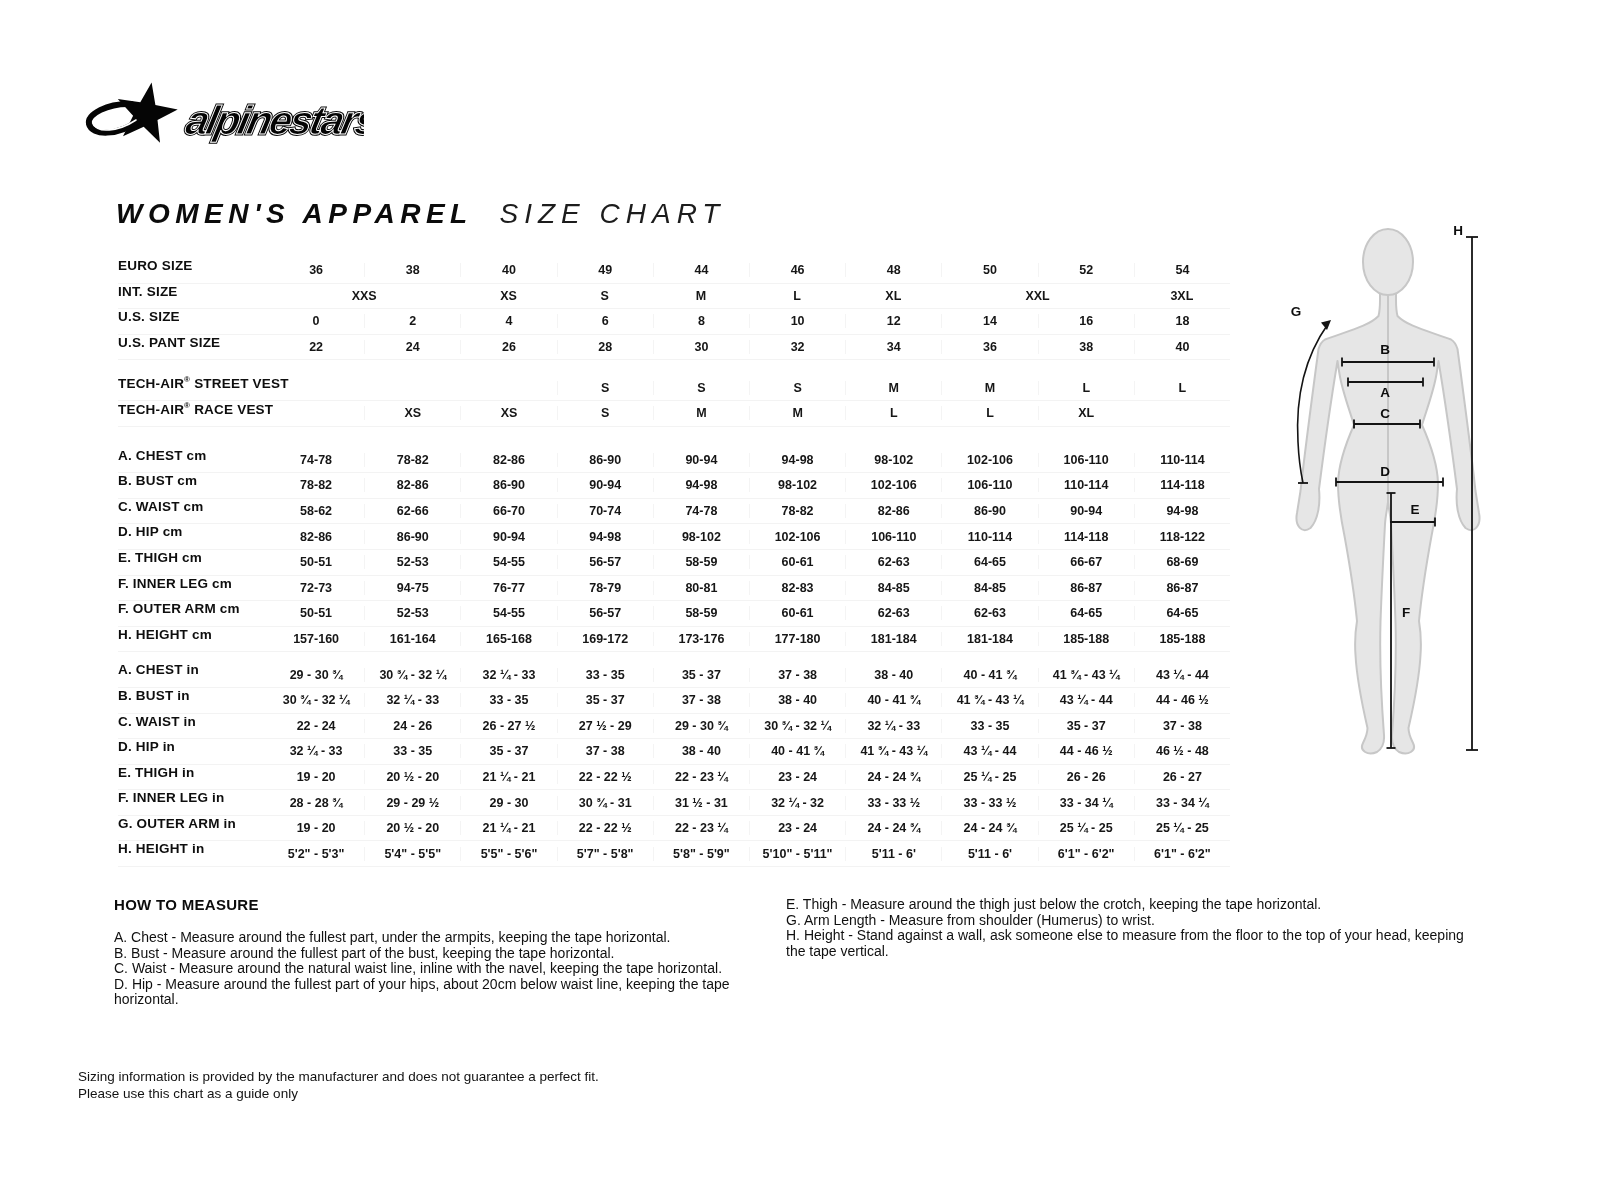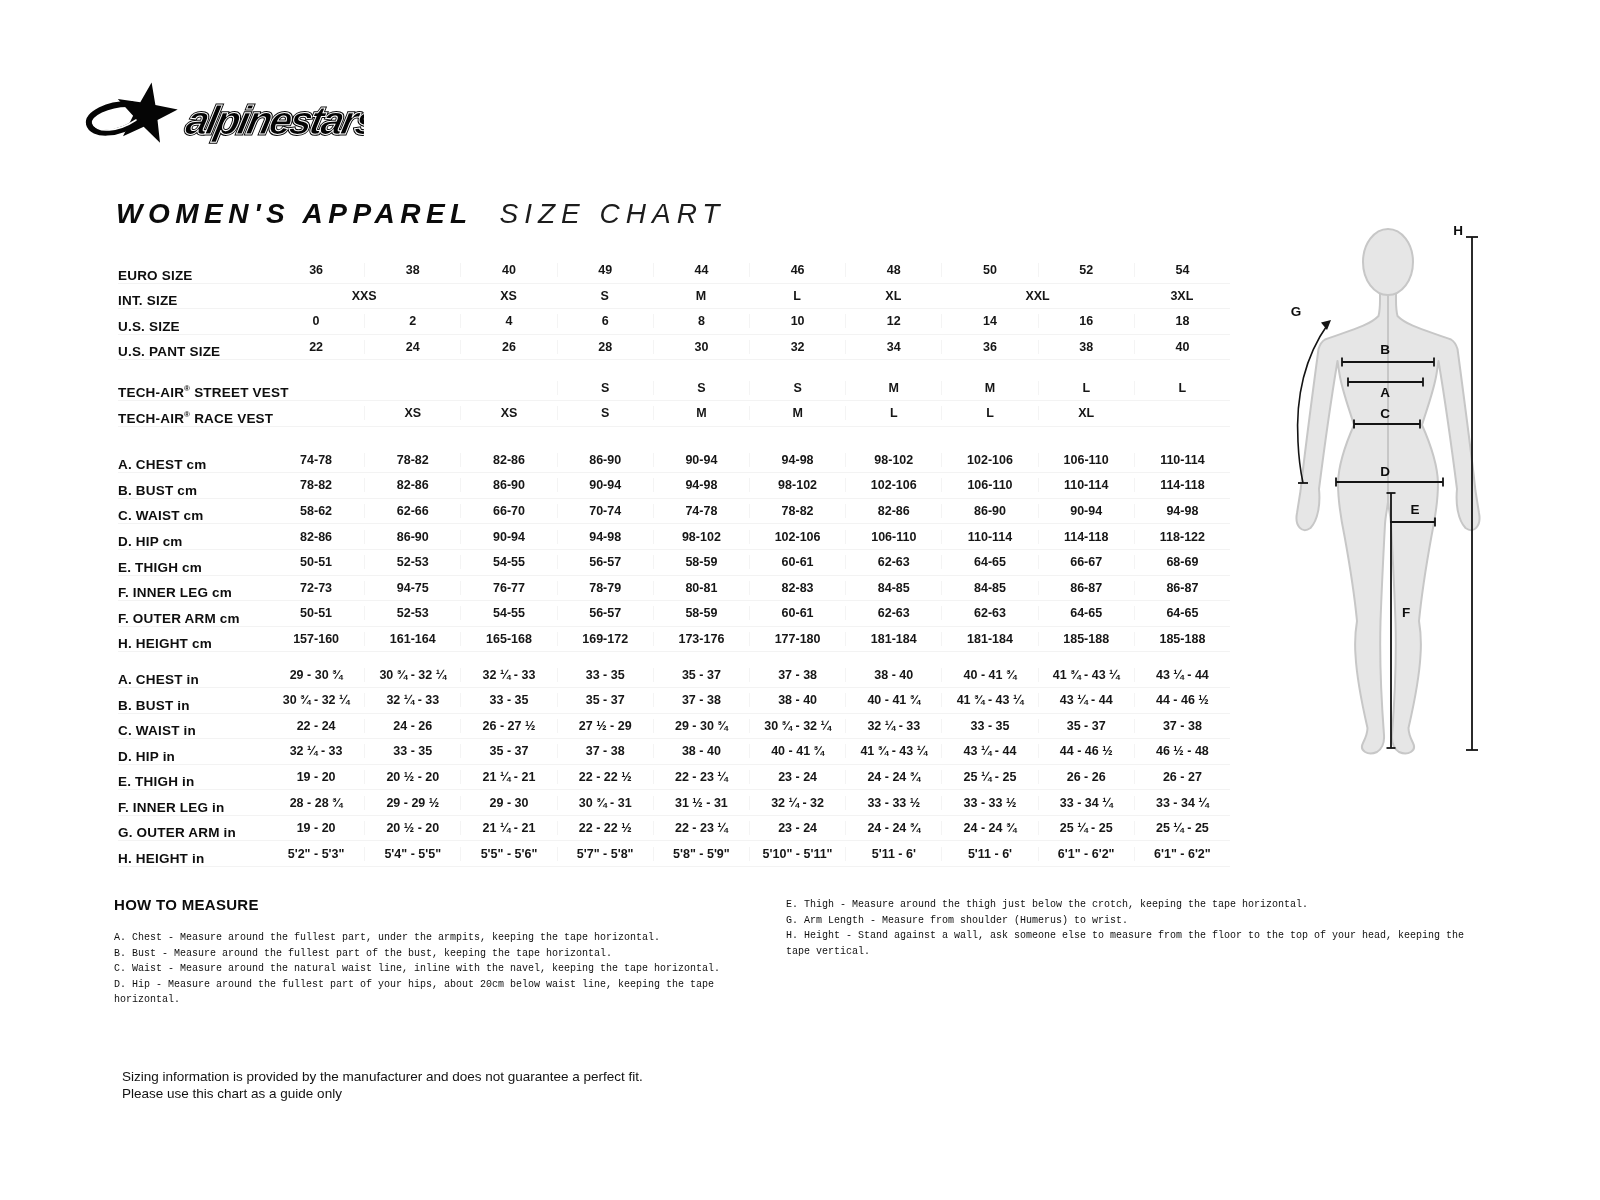--- a/index.html
+++ b/index.html
@@ -17,21 +17,21 @@
   .title{
     position:absolute;left:116px;top:198px;margin:0;
     font-size:28px;font-style:italic;letter-spacing:5.5px;color:#0b0b0b;
     white-space:nowrap;font-weight:700;
   }
   .title .t-sub{font-weight:400;margin-left:14px;letter-spacing:6px;color:#1c1c1c;}
 
   
   .table{position:absolute;left:118px;top:258px;width:1112px;}
   .trow{
-    display:flex;align-items:flex-end;height:24.6px;
+    display:flex;align-items:flex-start;height:24.6px;
     border-bottom:1px solid #f3f3f3;
   }
   .trow.gap1{margin-top:15px;}
   .trow.gap2{margin-top:21px;}
   .trow.gap3{margin-top:10px;}
   .tlbl{
     width:150px;flex:0 0 150px;font-weight:700;font-size:13.5px;
     letter-spacing:0.2px;white-space:nowrap;color:#0e0e0e;
   }
   .tlbl sup{font-size:8px;}
@@ -52,25 +52,25 @@
   .tcell.i6{grid-column:15/19;}
   .tcell.i7{grid-column:19/21;}
 
   
   .figure{position:absolute;left:1258px;top:192px;width:242px;height:580px;}
 
   
   .howto{position:absolute;left:114px;top:896px;width:1370px;display:flex;}
   .howto-left{width:672px;flex:0 0 672px;}
   .howto-left h2{margin:0 0 17px 0;font-size:15px;font-weight:700;letter-spacing:0.3px;color:#0c0c0c;}
-  .howto-line{font-size:10px;line-height:15.6px;color:#101010;font-family:Liberation Mono, monospace;}
+  .howto-line{font-size:14px;line-height:15.6px;color:#101010;}
   .howto-right{flex:1;padding-top:1px;}
 
   
-  .disclaimer{position:absolute;left:78px;top:1068px;font-size:13.5px;line-height:17px;color:#121212;margin-left:44px;}
+  .disclaimer{position:absolute;left:78px;top:1068px;font-size:13.5px;line-height:17px;color:#121212;}
 </style>
 </head>
 <body>
 
 <div class="page">
 
   <div class="logo">
     <svg width="280" height="78" viewBox="0 0 280 78">
       <polygon points="67.6,4.5 71.4,27 93.7,31.5 73.5,42.1 76,64.8 59.7,48.8 39,58.2 49.1,37.8 33.8,21 56.3,24.3" fill="#050505"></polygon>
       <path d="M 54,43 C 34,58 8,58 5,46 C 3,36 24,25 47,26" fill="none" stroke="#050505" stroke-width="6" stroke-linecap="round"></path>

